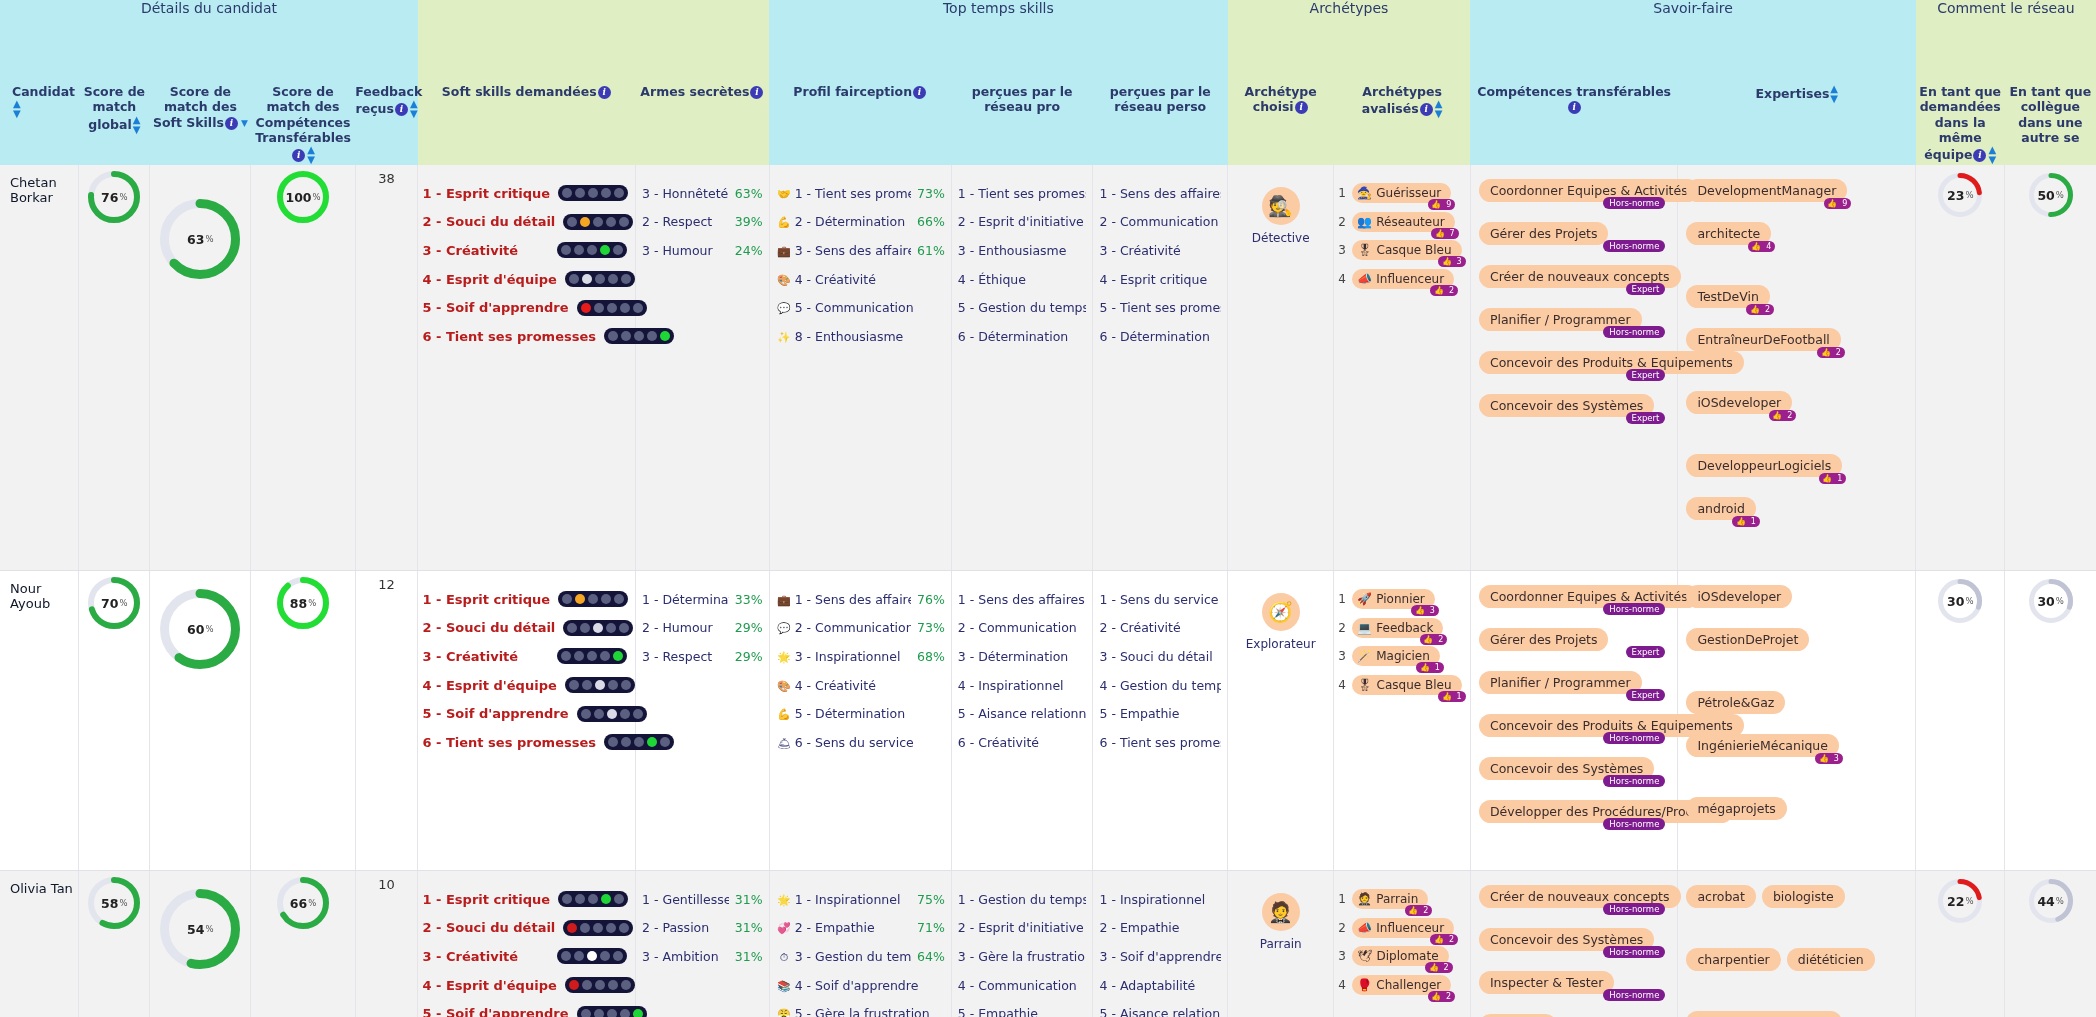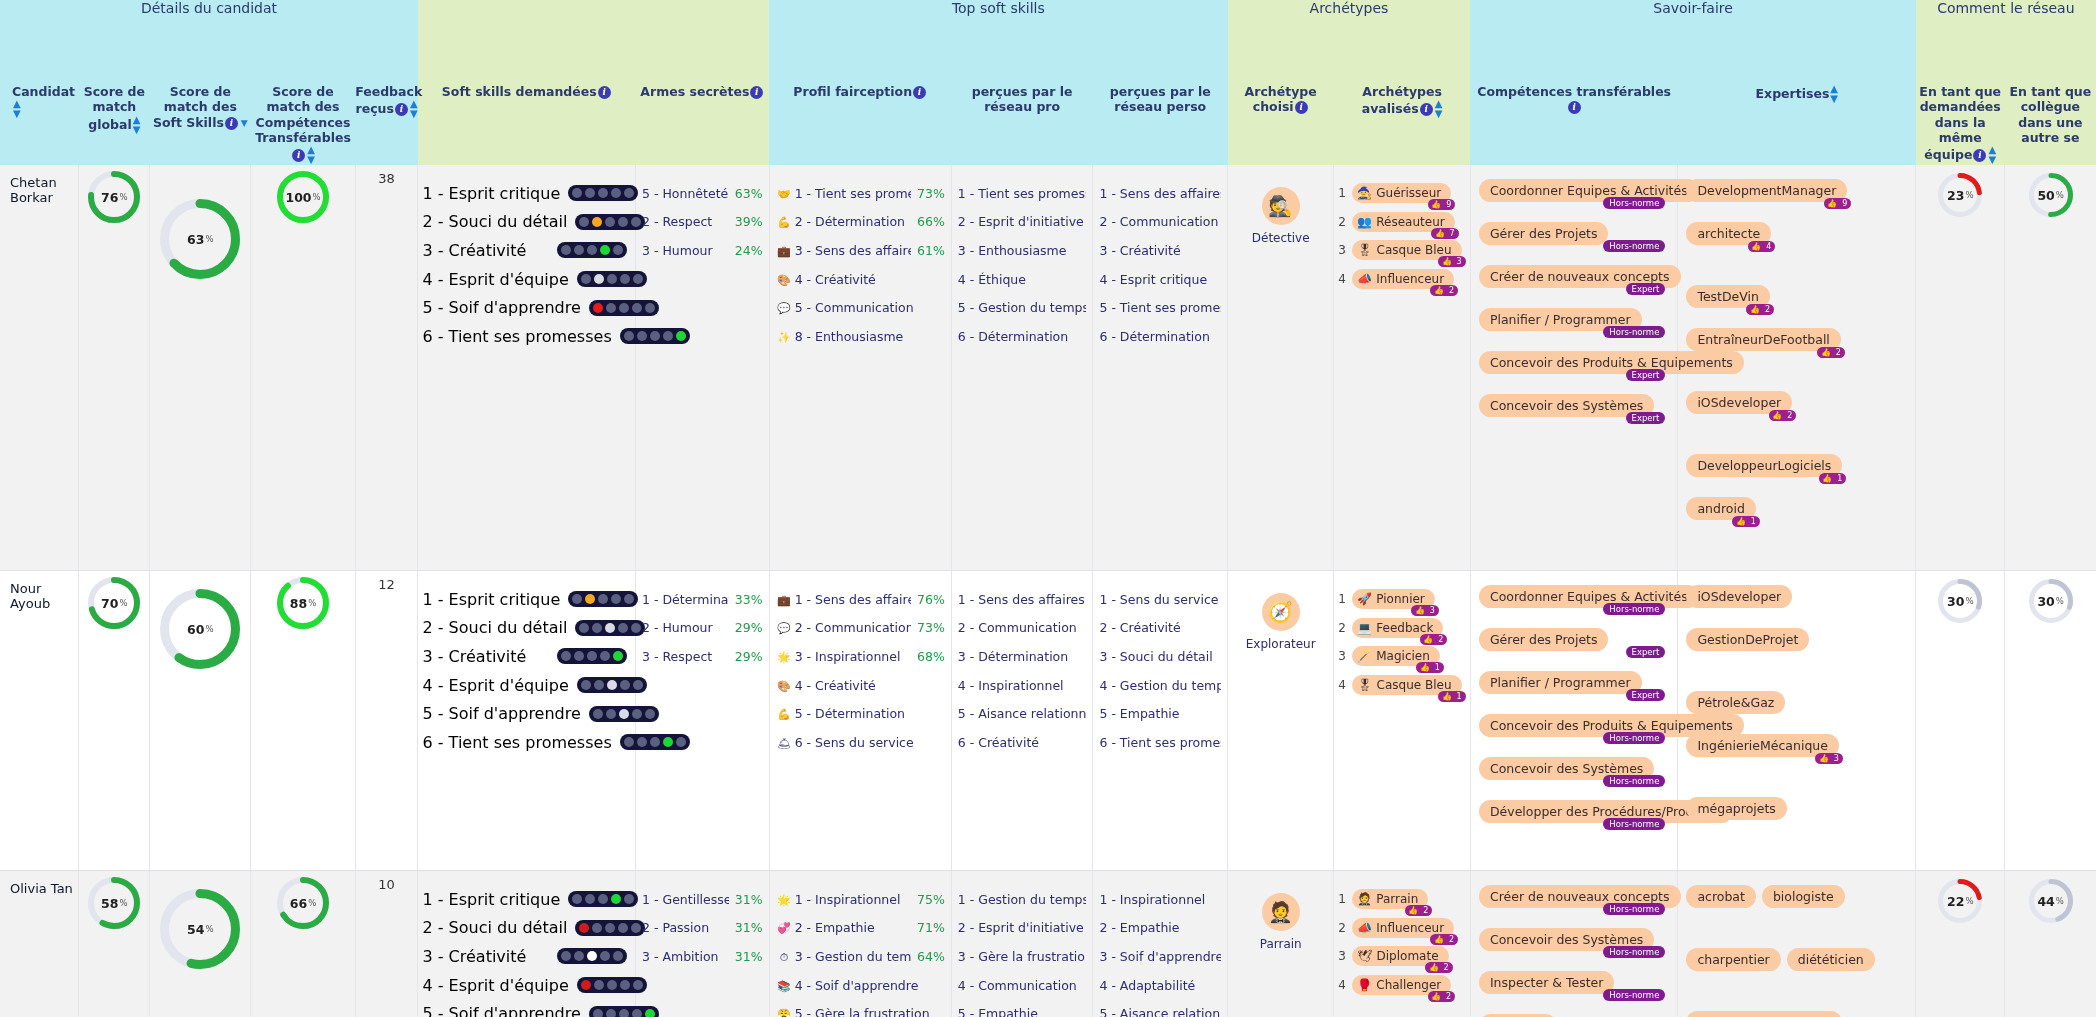--- a/index.html
+++ b/index.html
@@ -49,21 +49,21 @@
   .donut .lbl { position:absolute; inset:0; display:flex; align-items:center;
                 justify-content:center; font-size:12.5px; color:#222; font-weight:600; }
   .donut .lbl small { font-size:8.5px; font-weight:400; color:#555; margin-left:1px; }
 
   .fbk { text-align:center; font-size:13px; color:#333; padding-top:6px; }
 
   
   .sslist { padding:14px 8px 10px 4px; }
   .ssrow { display:flex; align-items:center; justify-content:space-between;
            height:28.6px; }
-  .sslabel { font-size:16px; font-weight:normal; color:#000000; white-space:nowrap; }
+  .sslabel { font-size:13px; font-weight:bold; color:#b91c1c; white-space:nowrap; }
   .pill { background:#141338; border-radius:20px; padding:3px 4px; display:flex;
           gap:3px; flex:0 0 auto; margin-left:8px; }
   .dot { width:10px; height:10px; border-radius:50%; background:#5b5f80; }
 
   
   .twocol { padding:14px 6px 10px 6px; }
   .trow { display:flex; align-items:center; height:28.6px; font-size:12.5px; }
   .trow .t { flex:1 1 auto; white-space:nowrap; overflow:hidden; color:#2b2d6e; }
   .trow .p { color:#1f9b4d; font-size:12.5px; margin-left:6px; white-space:nowrap; }
   .emo { display:inline-block; width:15px; text-align:center; margin:0 3px 0 1px;
@@ -117,21 +117,21 @@
     <col style="width:205px">
       <col style="width:235px">
     <col style="width:88px">
       <col style="width:90px">
   </colgroup>
 
   <thead>
     <tr>
       <th class="grp blue" colspan="5">Détails du candidat</th>
       <th class="grp green" colspan="2"></th>
-      <th class="grp blue" colspan="3">Top soft skills</th>
+      <th class="grp blue" colspan="3">Top temps skills</th>
       <th class="grp green" colspan="2">Archétypes</th>
       <th class="grp blue" colspan="2">Savoir-faire</th>
       <th class="grp green" colspan="2">Comment le réseau</th>
     </tr>
     <tr id="colhead">
         <th class="colh blue left"><span>Candidat</span><span class="sort"><b>▲</b><b>▼</b></span></th>
         <th class="colh blue"><span>Score de match global</span><span class="sort"><b>▲</b><b>▼</b></span></th>
         <th class="colh blue"><span>Score de match des Soft Skills</span><span class="info">i</span><span class="caret">▼</span></th>
         <th class="colh blue"><span>Score de match des Compétences Transférables</span><span class="info">i</span><span class="sort"><b>▲</b><b>▼</b></span></th>
         <th class="colh blue"><span>Feedback reçus</span><span class="info">i</span><span class="sort"><b>▲</b><b>▼</b></span></th>
@@ -240,21 +240,21 @@
                 <span class="dot" style=""></span>
                 <span class="dot" style=""></span>
                 <span class="dot" style="background:#1fd637;"></span>
               </span>
             </div>
           </div>
         </td>
         <td class="cell">
           <div class="twocol">
             <div class="trow">
-              <span class="t">5 - Honnêteté</span>
+              <span class="t">3 - Honnêteté</span>
               <span class="p">63%</span>
             </div>
             <div class="trow">
               <span class="t">2 - Respect</span>
               <span class="p">39%</span>
             </div>
             <div class="trow">
               <span class="t">3 - Humour</span>
               <span class="p">24%</span>
             </div>

